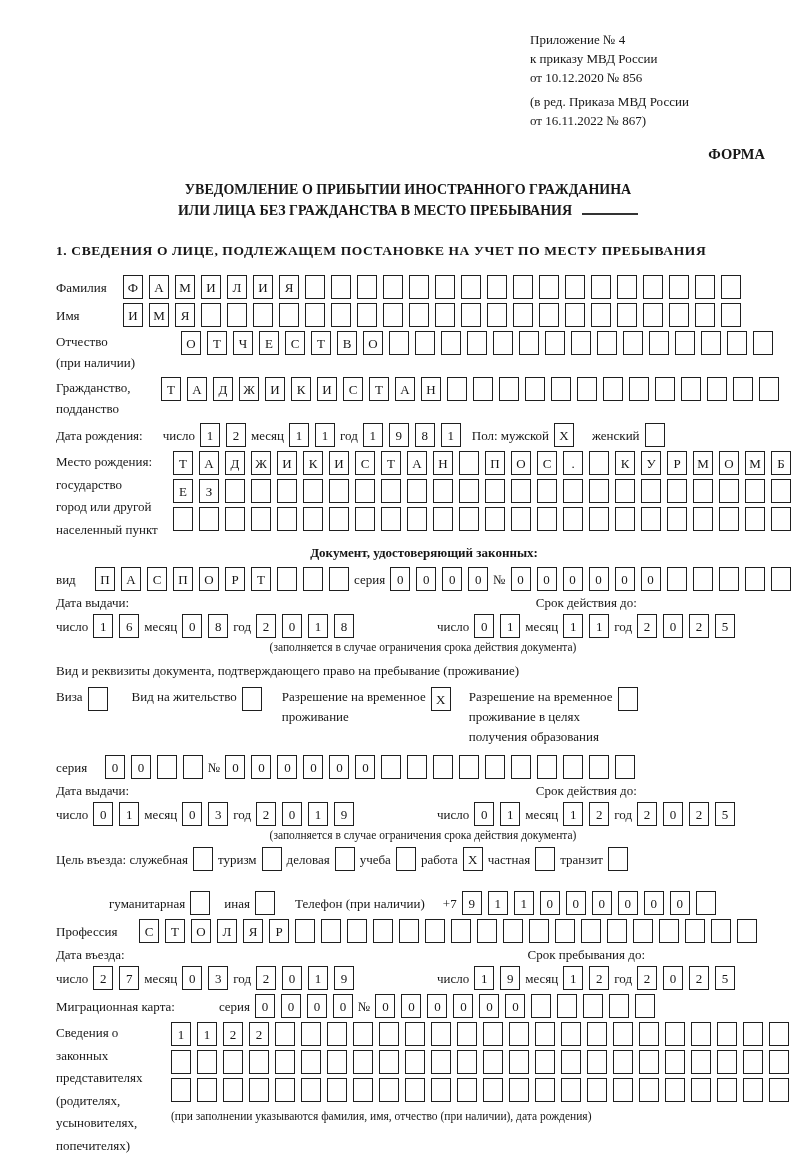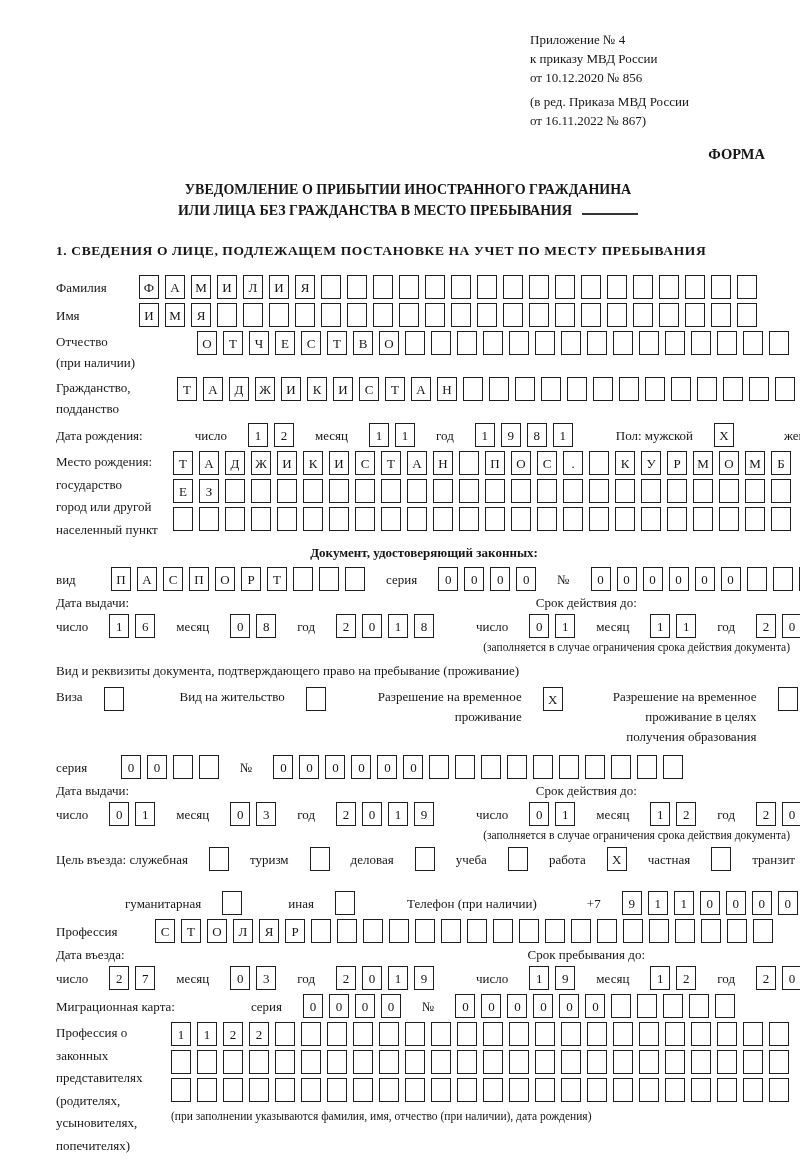--- a/index.html
+++ b/index.html
@@ -7,37 +7,37 @@
   body{width:800px;height:1163px;overflow:hidden;color:#161616;
        font-family:"Liberation Serif","DejaVu Serif",serif;}
   .page{width:800px;height:1163px;padding:30px 0 0 56px}
   .hdr{margin-left:474px;font-size:13px;line-height:19px}
   .hdr .amend{margin-top:5px}
   .form-label{margin-top:16px;text-align:right;padding-right:35px;font-weight:bold;font-size:14.5px}
   .title{margin-top:16px;text-align:center;font-weight:bold;font-size:14px;line-height:21px;padding-right:40px}
   .title .blank{display:inline-block;width:56px;height:13px;border-bottom:2px solid #333;margin-left:10px}
   .sec-heading{margin-top:22px;font-weight:bold;font-size:13.5px;letter-spacing:.6px}
   #form-body{margin-top:16px;width:744px;padding-right:8px}
-  .row{display:flex;align-items:center;column-gap:21px;margin-bottom:4px;font-size:13px;line-height:19px}
+  .row{display:flex;align-items:center;column-gap:5px;margin-bottom:4px;font-size:13px;line-height:19px}
   .row.top{align-items:flex-start}
   .cellgroup{display:flex;gap:6px;flex:0 0 auto}
   .cell{width:20px;height:24px;border:1.6px solid #1f1f1f;display:flex;align-items:center;
         justify-content:center;font-size:13px;flex:0 0 auto;background:#fff}
   .checkbox{width:20px;height:24px;border:1.6px solid #1f1f1f;display:flex;align-items:center;
         justify-content:center;font-size:13px;flex:0 0 auto;background:#fff}
   .lbl{white-space:pre;flex:0 0 auto}
   .stack{flex:0 0 auto;line-height:21px}
-  .stack.center{text-align:right;line-height:20px}
+  .stack.center{text-align:left;line-height:20px}
   .gap{flex:0 0 auto}
   .spacer{flex:1 1 auto}
   .center-heading{text-align:center;font-weight:bold;font-size:13px;margin:3px 0 6px}
   .twocol{display:flex;font-size:13px;margin:1px 0 3px}
   .tc-left{flex:0 0 49%;}
   .tc-right{flex:1;text-align:center;padding-right:36px}
-  .note-right{text-align:right;font-size:11.5px;margin:-1px 0 6px;padding-right:2px}
+  .note-right{text-align:center;font-size:11.5px;margin:-1px 0 6px;padding-right:2px}
   .para{font-size:13px;line-height:24px;margin:2px 0 4px}
   .lblock{display:flex;column-gap:5px;margin-bottom:4px;font-size:13px}
   .lblock-label{flex:0 0 auto;line-height:22.5px}
   .lblock-cells .row{margin-bottom:4px}
   .block-footnote{text-align:left;font-size:11.5px;margin-top:8px}
 </style>
 </head>
 <body>
 
 <div class="page">
@@ -604,21 +604,21 @@
           <div class="cell">0</div>
           <div class="cell"></div>
           <div class="cell"></div>
           <div class="cell"></div>
           <div class="cell"></div>
           <div class="cell"></div>
         </div>
       </div>
       <div class="lblock" style="margin-top: 3px;">
         <div class="lblock-label" style="width: 110px;">
-          <div>Профессия о</div>
+          <div>Сведения о</div>
           <div>законных</div>
           <div>представителях</div>
           <div>(родителях,</div>
           <div>усыновителях,</div>
           <div>попечителях)</div>
         </div>
         <div class="lblock-cells">
           <div class="row">
             <div class="cellgroup">
               <div class="cell">1</div>

